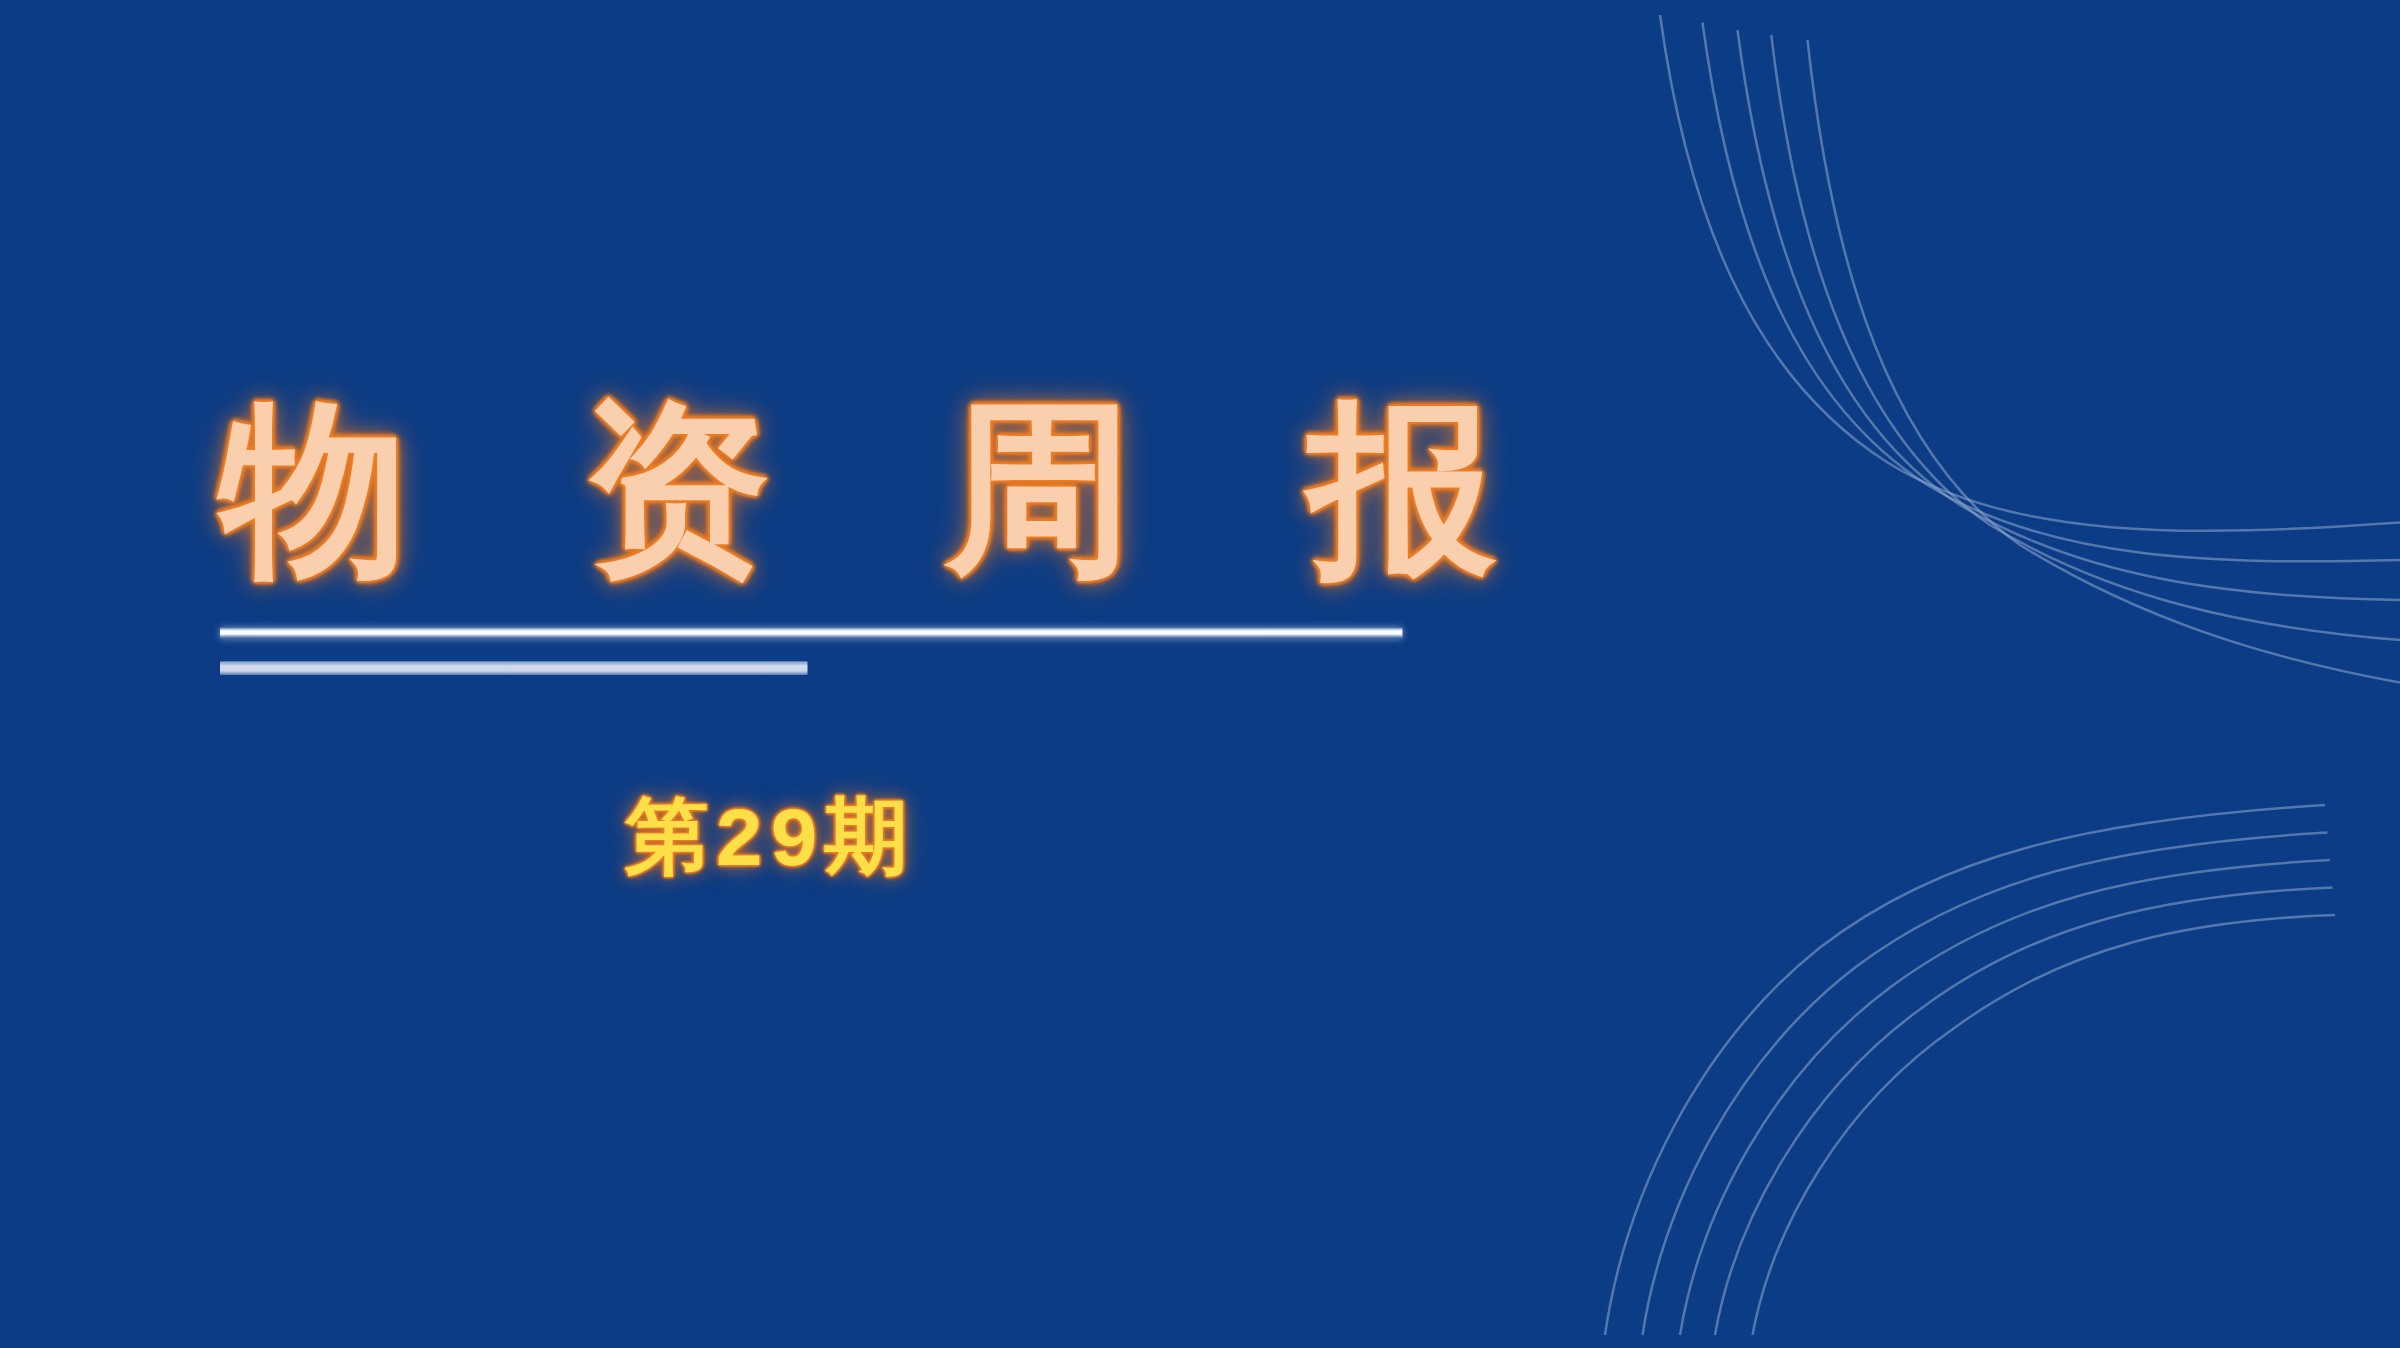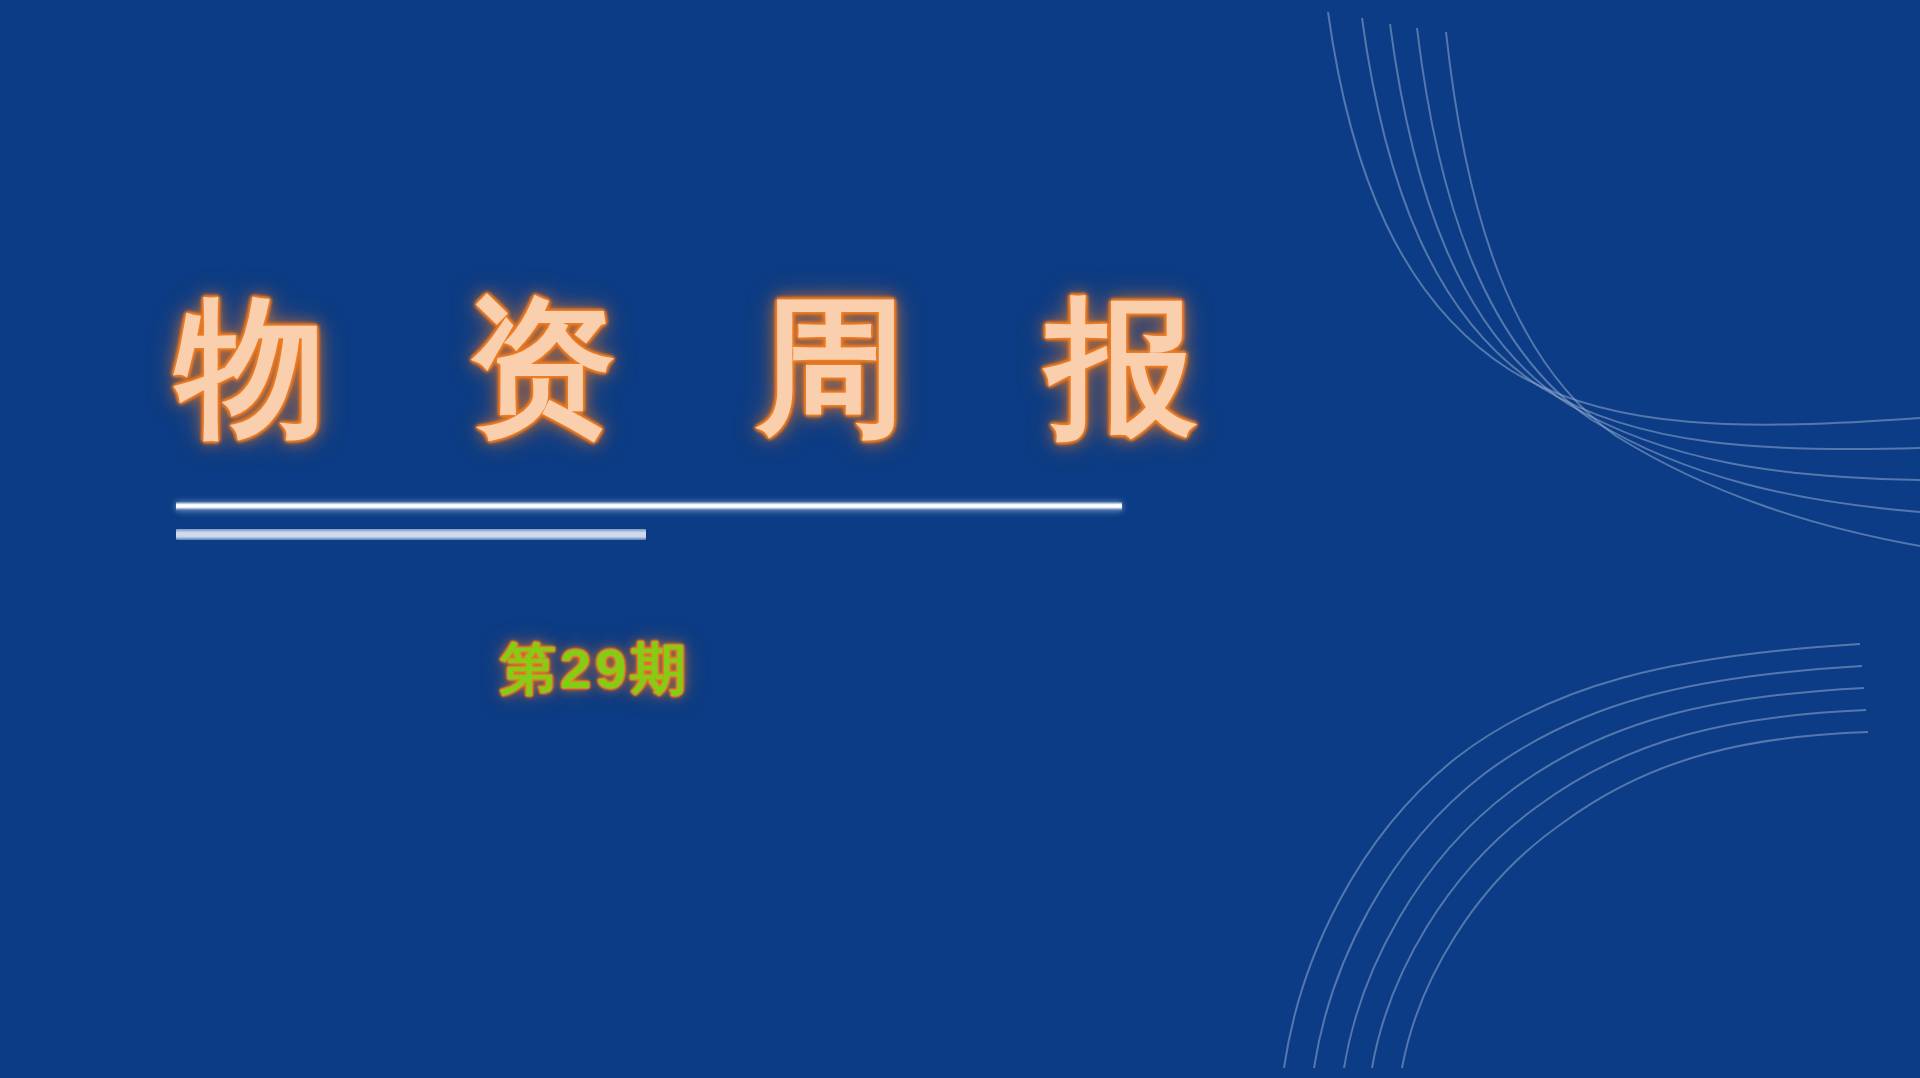--- a/index.html
+++ b/index.html
@@ -45,21 +45,21 @@
     fill:none;
     stroke:#8fa9cf;
     stroke-width:2;
     opacity:.55;
   }
 
   
   #title-block {
     position:absolute;
     left:176px;
-    top:292px;
+    top:317px;
     width:1100px;
   }
 
   #page-title {
     font-family:"DejaVu Sans", sans-serif;
     font-size:150px;
     line-height:1.0;
     font-weight:700;
     letter-spacing:44px;
     color:#f9cfae;
@@ -103,26 +103,26 @@
         #d3dced 35%,
         #ccd7ea 70%,
         rgba(140,170,210,.6) 100%);
   }
 
   
   #page-subtitle {
     position:absolute;
     left:500px;
     top:640px;
-    font-family:Liberation Sans, sans-serif;
-    font-size:56px;
+    font-family:Liberation Mono, monospace;
+    font-size:67px;
     line-height:1.05;
     font-weight:700;
     letter-spacing:4px;
-    color:#84cc16;
+    color:#fde047;
     text-shadow:
        0 0 2px #ef7d23,
        0 0 4px #ef7d23,
       -1px 0 2px #ef7d23,
        1px 0 2px #ef7d23,
        0 -1px 2px #ef7d23,
        0  1px 2px #ef7d23,
        0 0 12px rgba(239,125,35,.8),
        0 0 24px rgba(239,125,35,.4);
     white-space:nowrap;

